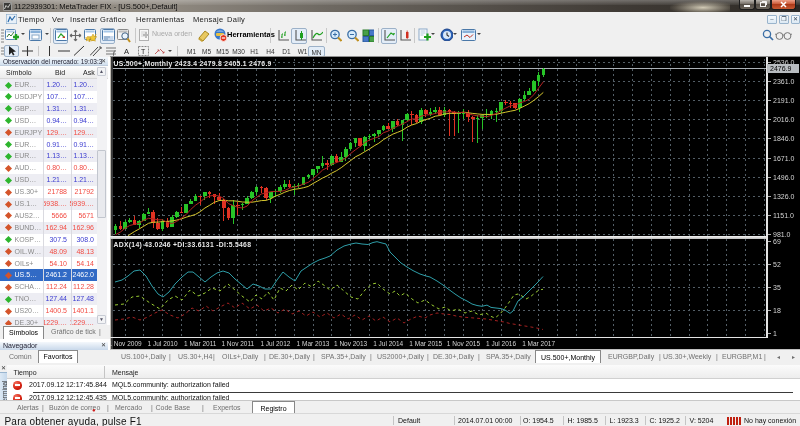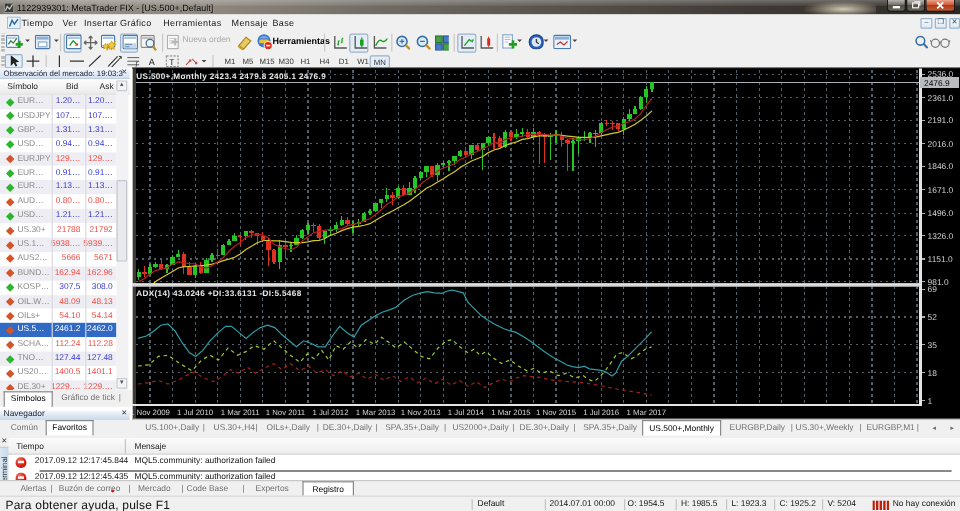--- a/index.html
+++ b/index.html
@@ -83,21 +83,21 @@
     <rect width="11" height="10" fill="#e8f0f8" stroke="#7a9ec0"></rect>
     <path d="M2 8 L4 3 L6 6 L9 2" stroke="#2a6aaa" stroke-width="1.2" fill="none"></path>
   </svg>
 <div class="abs menubar" style="background:none">
 <span style="left:18px">Tiempo</span>
     <span style="left:52px">Ver</span>
     <span style="left:70px">Insertar</span>
 <span style="left:100px">Gráfico</span>
     <span style="left:136px">Herramientas</span>
     <span style="left:193px">Mensaje</span>
-<span style="left:227px">Base</span>
+<span style="left:227px">Daily</span>
   </div>
 <div class="mdibtn" style="left:767px">–</div>
 <div class="mdibtn" style="left:779px">❐</div>
 <div class="mdibtn" style="left:791px;width:9px">✕</div>
 
 <div class="abs tb1"></div>
 <div class="grip" style="left:1px;top:28px;height:15px"></div>
 <svg style="position:absolute;left:5px;top:29px" width="15" height="13" viewBox="0 0 15 13">
     <rect x="0.5" y="0.5" width="10" height="10" rx="1" fill="#fff" stroke="#5a88b8"></rect>
     <rect x="1.5" y="1.5" width="8" height="2" fill="#b8d0e8"></rect>

